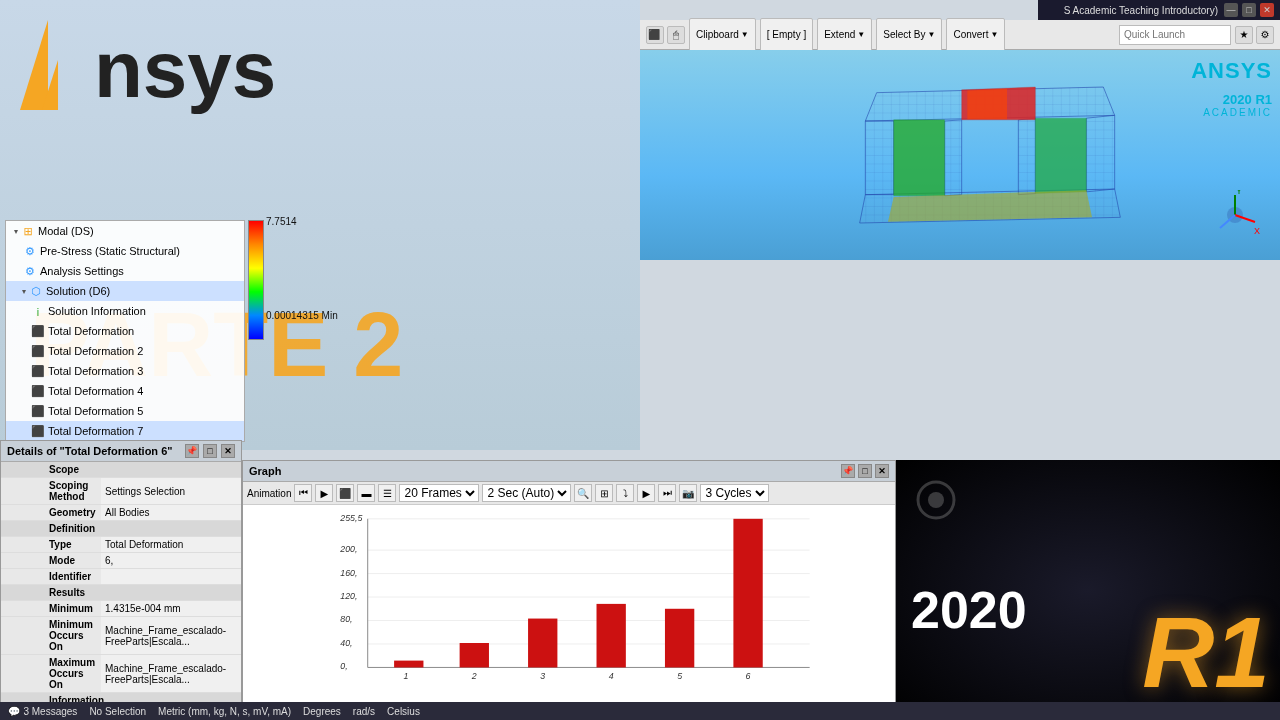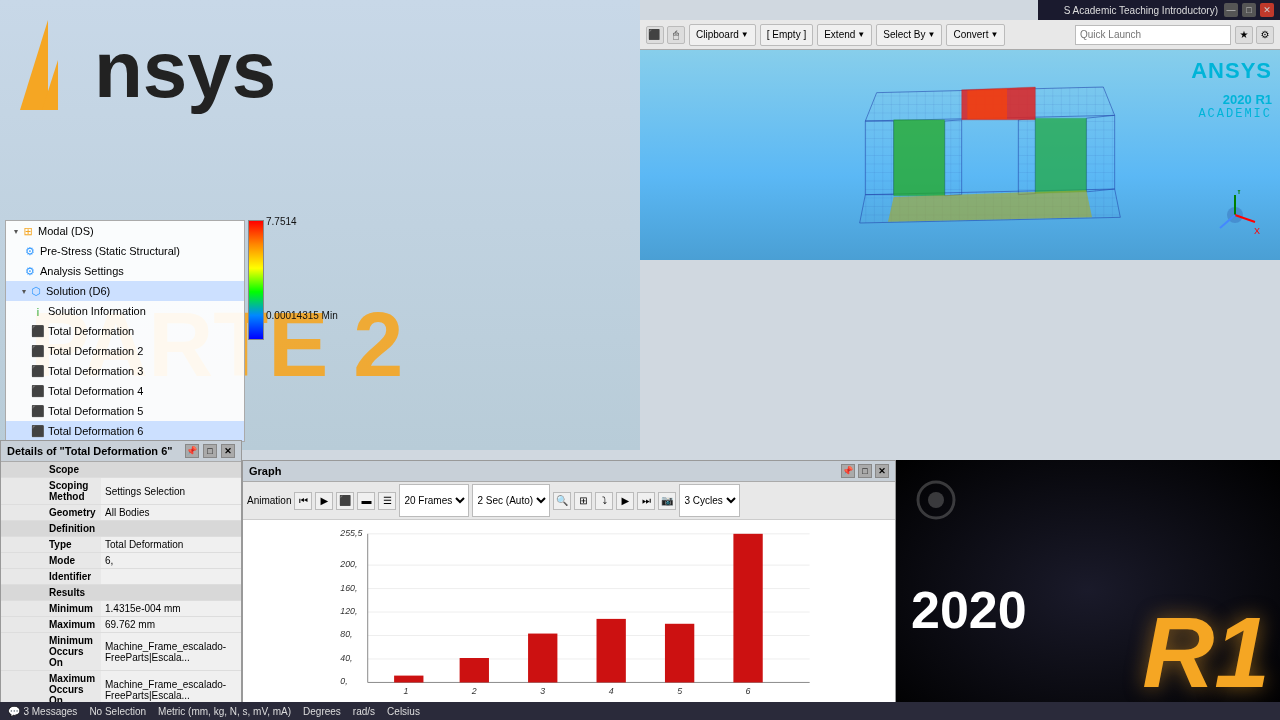--- a/index.html
+++ b/index.html
@@ -18,44 +18,44 @@
     #top-bar .win-btn.maximize { background: #555; }
     #top-bar .win-btn.close { background: #c0392b; }
 
     
     #toolbar {
       position: absolute; top: 20px; left: 640px; right: 0; height: 30px;
       background: #e8e8e8; border-bottom: 1px solid #aaa;
       display: flex; align-items: center; padding: 0 6px; gap: 4px;
     }
     .tb-btn {
-      height: 22px; padding: 4px 6px; font-size: 10px; background: #f0f0f0;
+      height: 22px; padding: 16px 6px; font-size: 10px; background: #f0f0f0;
       border: 1px solid #bbb; border-radius: 2px; cursor: pointer;
       display: flex; align-items: center; gap: 2px; white-space: nowrap;
     }
     .tb-btn .arrow { font-size: 8px; }
     #quick-launch {
-      margin-left: auto; height: 20px; width: 156px; font-size: 10px;
+      margin-left: auto; height: 20px; width: 112px; font-size: 10px;
       border: 1px solid #bbb; padding: 0 4px; background: white;
     }
     .tb-icons { display: flex; gap: 3px; align-items: center; }
     .tb-icon { width: 18px; height: 18px; background: #ddd; border: 1px solid #bbb; border-radius: 2px; display: flex; align-items: center; justify-content: center; font-size: 10px; cursor: pointer; }
 
     
     #viewport {
       position: absolute; top: 50px; left: 640px; right: 0; bottom: 460px;
       background: linear-gradient(180deg, #87ceeb 0%, #5bb8f5 60%, #4a9fd4 100%);
       overflow: hidden;
     }
     #ansys-badge {
       position: absolute; top: 8px; right: 8px; text-align: right;
     }
     #ansys-badge .brand { color: #00b4d8; font-size: 22px; font-weight: bold; letter-spacing: 1px; }
     #ansys-badge .year { color: #00b4d8; font-size: 13px; font-weight: bold; margin-top: 8px; }
-    #ansys-badge .academic { color: #00b4d8; font-size: 12px; letter-spacing: 2px; font-family: Liberation Mono, monospace; }
+    #ansys-badge .academic { color: #00b4d8; font-size: 10px; letter-spacing: 2px; }
 
     
     #mesh-frame {
       position: absolute; top: 20px; left: 80px; right: 20px; bottom: 20px;
       display: flex; align-items: center; justify-content: center;
     }
     .mesh-svg { width: 100%; height: 100%; }
 
     
     #axes {
@@ -132,21 +132,21 @@
       display: flex; align-items: center; justify-content: space-between; border-bottom: 1px solid #aaa;
     }
     .graph-header-controls { display: flex; gap: 3px; align-items: center; }
     .gh-btn { width: 14px; height: 14px; background: #aaa; border: 1px solid #888; font-size: 9px; display: flex; align-items: center; justify-content: center; cursor: pointer; }
 
     
     #anim-toolbar {
       background: #e8e8e8; border-bottom: 1px solid #ccc; padding: 2px 4px;
       display: flex; align-items: center; gap: 3px; font-size: 10px;
     }
-    .anim-select { height: 33px; font-size: 10px; border: 1px solid #bbb; background: white; }
+    .anim-select { height: 18px; font-size: 12px; border: 1px solid #bbb; background: white; }
     .anim-icon { width: 18px; height: 18px; background: #f0f0f0; border: 1px solid #bbb; display: flex; align-items: center; justify-content: center; font-size: 10px; cursor: pointer; }
 
     
     #chart-area {
       padding: 6px 10px 20px 22px; height: calc(100% - 56px); position: relative; font-style: italic;
     }
     .chart-svg { width: 100%; height: 100%; }
 
     
     #promo-panel {
@@ -329,21 +329,21 @@
     <div class="tree-item indent3">
       <span class="tree-icon" style="color:#ff8800;">⬛</span>
       <span>Total Deformation 4</span>
     </div>
     <div class="tree-item indent3">
       <span class="tree-icon" style="color:#ff8800;">⬛</span>
       <span>Total Deformation 5</span>
     </div>
     <div class="tree-item indent3" style="background:#cce0ff;">
       <span class="tree-icon" style="color:#3366ff;">⬛</span>
-      <span>Total Deformation 6</span>
+      <span>Total Deformation 7</span>
     </div>
   </div>
 
   <div id="color-scale"></div>
   <div id="scale-values">
     <div>7.7514</div>
     <div style="margin-top:80px;">0.00014315 Min</div>
   </div>
 </div>
 
@@ -383,24 +383,20 @@
         <tr>
           <td>Identifier</td>
           <td></td>
         </tr>
         <tr>
           <td colspan="2" class="section-header">Results</td>
         </tr>
         <tr>
           <td>Minimum</td>
           <td>1.4315e-004 mm</td>
-        </tr>
-        <tr>
-          <td>Maximum</td>
-          <td>69.762 mm</td>
         </tr>
         <tr>
           <td>Minimum Occurs On</td>
           <td>Machine_Frame_escalado-FreeParts|Escala...</td>
         </tr>
         <tr>
           <td>Maximum Occurs On</td>
           <td>Machine_Frame_escalado-FreeParts|Escala...</td>
         </tr>
         <tr>

